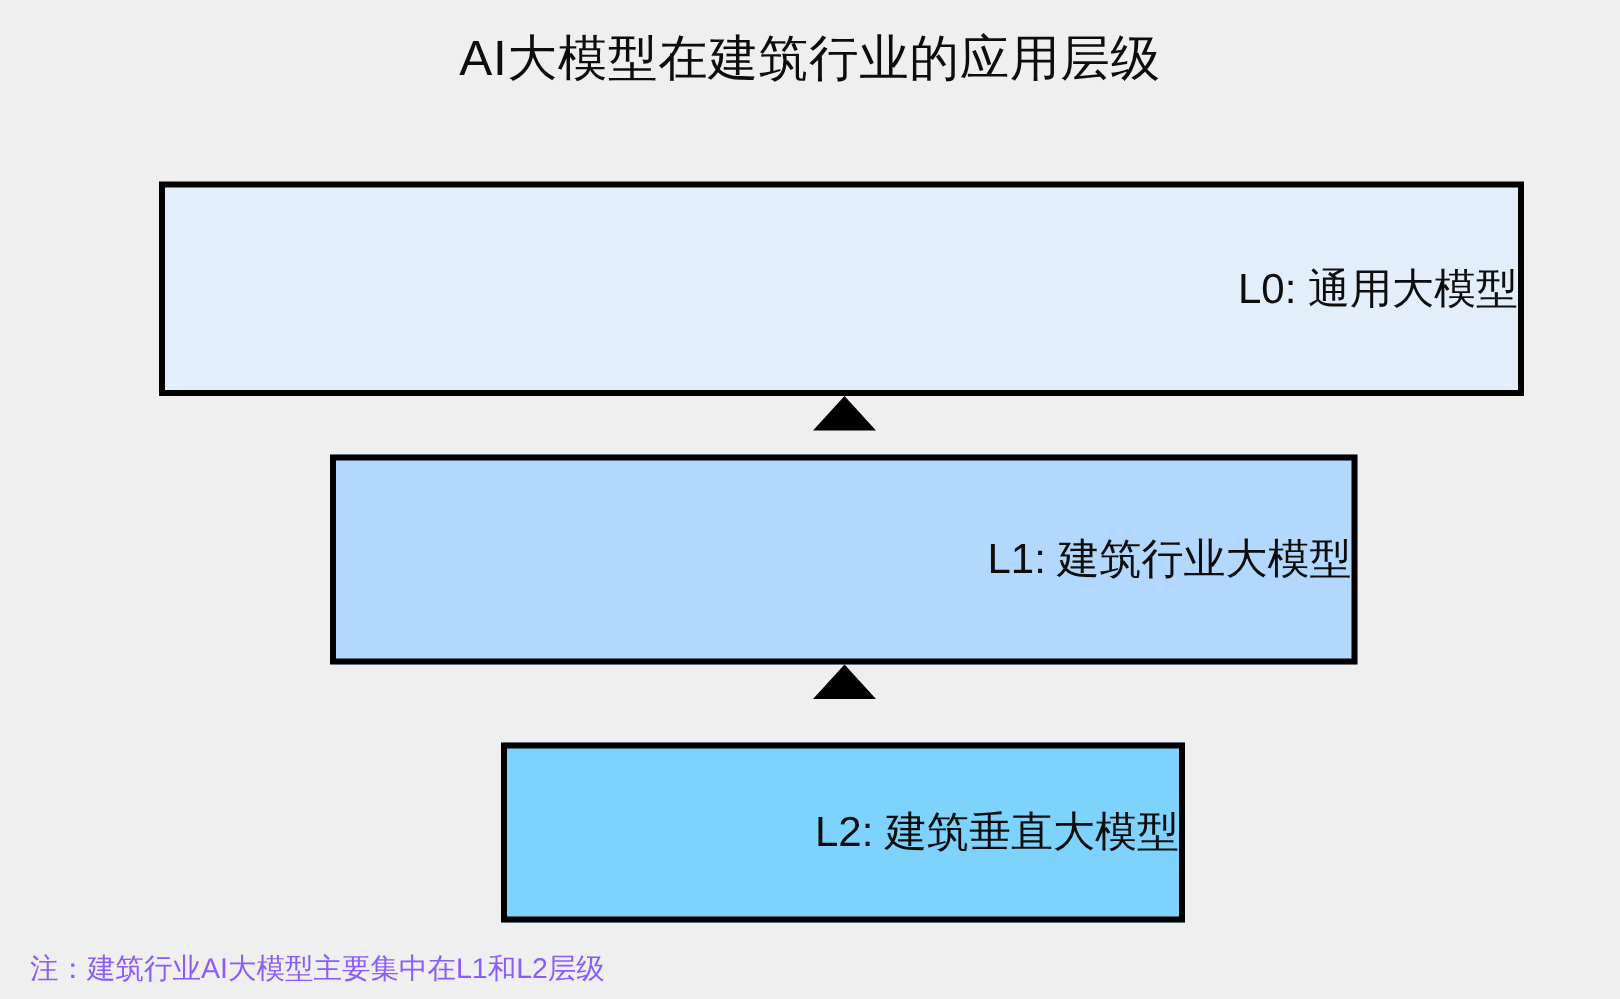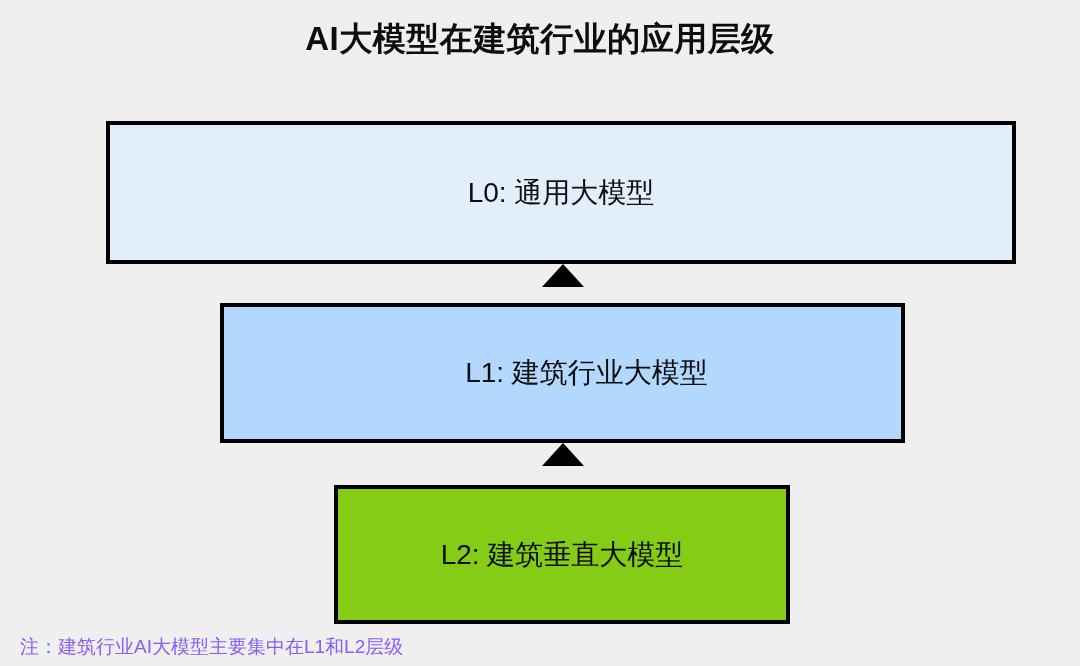--- a/index.html
+++ b/index.html
@@ -19,33 +19,33 @@
     width: 1080px;
     height: 666px;
   }
   .diagram-title {
     position: absolute;
     left: 0;
     top: 16px;
     width: 1080px;
     text-align: center;
     font-size: 33px;
-    font-weight: bold;
+    font-weight: normal;
     letter-spacing: 0.5px;
     color: #0d0d0d;
     line-height: 46px;
     white-space: nowrap;
   }
   .layer-box {
     position: absolute;
     box-sizing: border-box;
     border: 4px solid #000000;
     display: flex;
     align-items: center;
-    justify-content: center;
+    justify-content: flex-end;
   }
   .layer-label {
     font-size: 28px;
     font-weight: normal;
     color: #0d0d0d;
     line-height: 34px;
     white-space: nowrap;
   }
   #box-l0 {
     left: 106px;
@@ -57,24 +57,24 @@
   #box-l1 {
     left: 220px;
     top: 303px;
     width: 685px;
     height: 140px;
     background: #b2d8fd;
     padding-left: 48px;
   }
   #box-l2 {
     left: 334px;
-    top: 485px;
+    top: 495px;
     width: 456px;
-    height: 139px;
-    background: #84cc16;
+    height: 120px;
+    background: #7dd3fc;
   }
   .connector-arrow {
     position: absolute;
     width: 0;
     height: 0;
     border-left: 21px solid transparent;
     border-right: 21px solid transparent;
     border-bottom: 23px solid #000000;
   }
   #arrow-l1-to-l0 {

